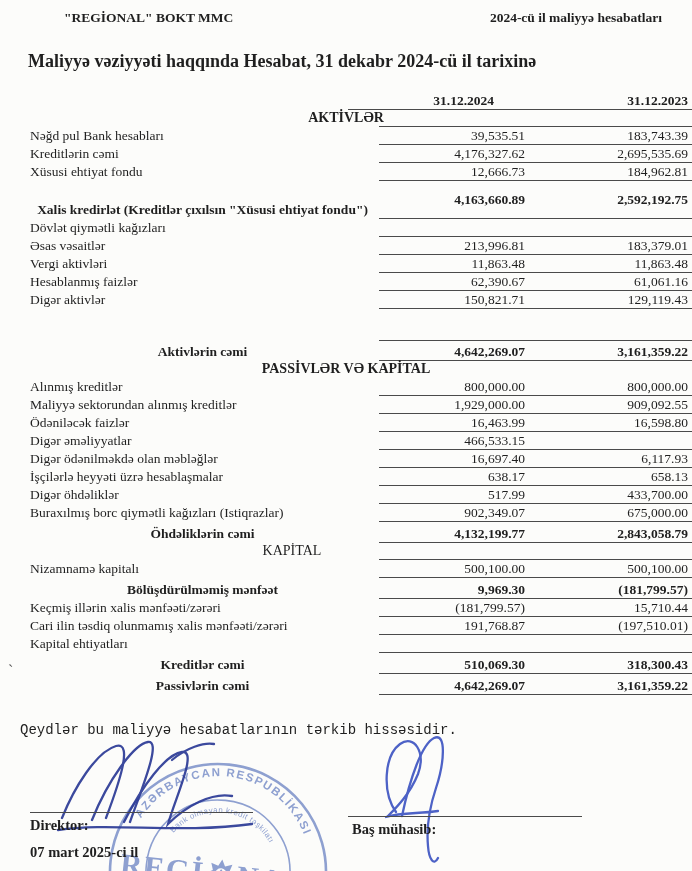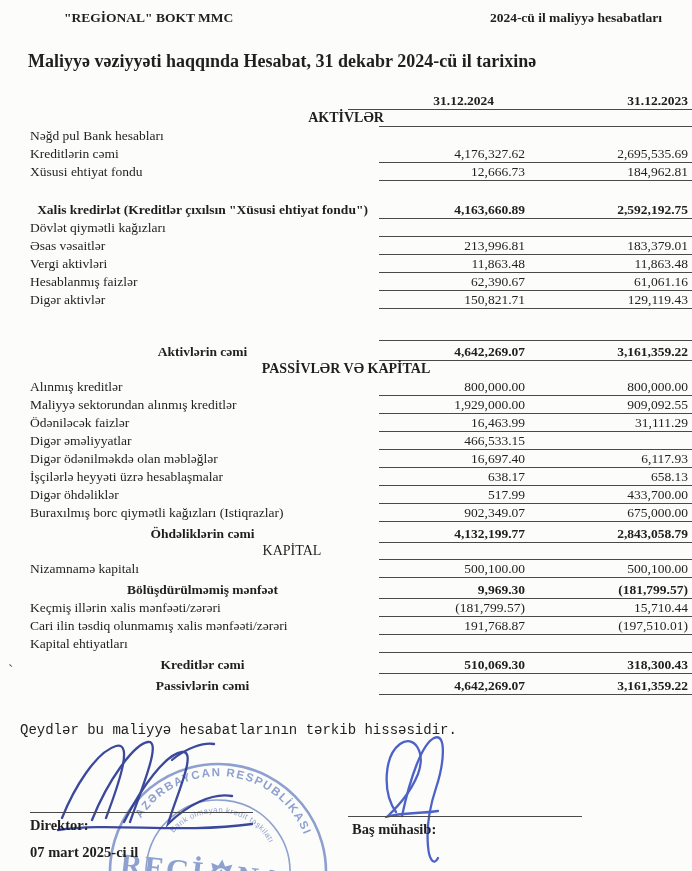--- a/index.html
+++ b/index.html
@@ -21,21 +21,21 @@
   .c-v2{flex:1;text-align:right;padding-right:4px;}
   .dates{height:17px;font-weight:bold;}
   .dates .c-nums{width:344px;}
   .item{height:18px;}
   .section,.section-plain{height:17px;}
   .total{height:21px;}
   .total2{height:38px;}
   .spacer{height:31px;}
   .total .c-label,.total2 .c-label{font-weight:bold;text-align:center;}
   .total .c-nums,.total2 .c-nums{font-weight:bold;}
-  .total2 .c-nums{align-items:flex-end;}
+  .total2 .c-nums{align-items:center;}
   .sec-label{position:absolute;left:0;right:0;bottom:1px;text-align:center;
              font-weight:bold;font-size:14px;}
   .section-plain .sec-label{font-weight:normal;right:108px;}
   .top-rule .c-nums{border-top:1px solid #4a4a4a;}
   .note{margin:27px 0 0 20px;font-size:14px;font-family:Liberation Mono, monospace;}
   .stray{position:absolute;left:8px;top:662px;font-size:16px;color:#555;}
   .sig-line{position:absolute;height:1px;background:#4a4a4a;}
   .sig-line.left{left:30px;width:223px;top:812px;}
   .sig-line.right{left:348px;width:234px;top:816px;}
   .sig-label{position:absolute;font-weight:bold;font-size:14.5px;text-align:right;}
@@ -61,20 +61,24 @@
       <div class="c-v2">31.12.2023</div>
     </div>
   </div>
   <div>
       <div class="trow section">
         <div class="sec-label">AKTİVLƏR</div>
         <div class="c-nums"></div>
       </div>
       <div class="trow item">
         <div class="c-label">Nəğd pul Bank hesabları</div>
+        <div class="c-nums">
+          <div class="c-v1">39,535.51</div>
+          <div class="c-v2">183,743.39</div>
+        </div>
       </div>
       <div class="trow item">
         <div class="c-label">Kreditlərin cəmi</div>
         <div class="c-nums">
           <div class="c-v1">4,176,327.62</div>
           <div class="c-v2">2,695,535.69</div>
         </div>
       </div>
       <div class="trow item">
         <div class="c-label">Xüsusi ehtiyat fondu</div>
@@ -147,21 +151,21 @@
         <div class="c-label">Maliyyə sektorundan alınmış kreditlər</div>
         <div class="c-nums">
           <div class="c-v1">1,929,000.00</div>
           <div class="c-v2">909,092.55</div>
         </div>
       </div>
       <div class="trow item">
         <div class="c-label">Ödəniləcək faizlər</div>
         <div class="c-nums">
           <div class="c-v1">16,463.99</div>
-          <div class="c-v2">31,111.29</div>
+          <div class="c-v2">16,598.80</div>
         </div>
       </div>
       <div class="trow item">
         <div class="c-label">Digər əməliyyatlar</div>
         <div class="c-nums">
           <div class="c-v1">466,533.15</div>
           <div class="c-v2"></div>
         </div>
       </div>
       <div class="trow item">

